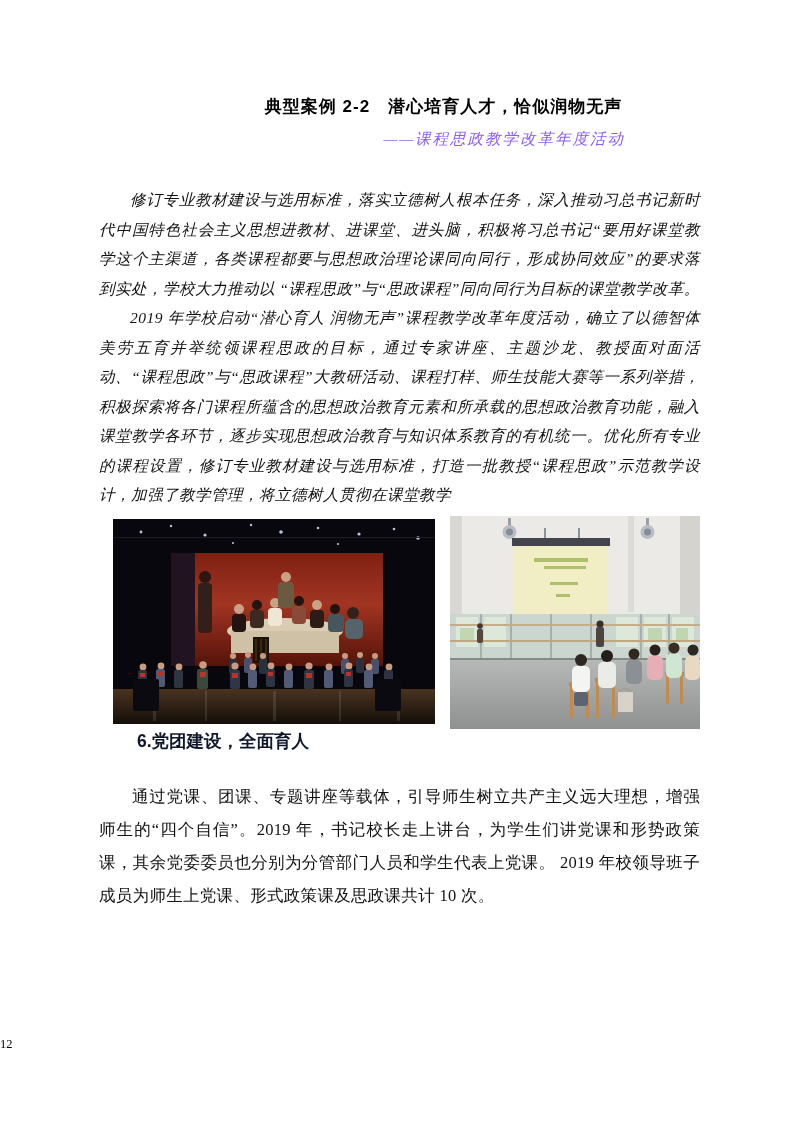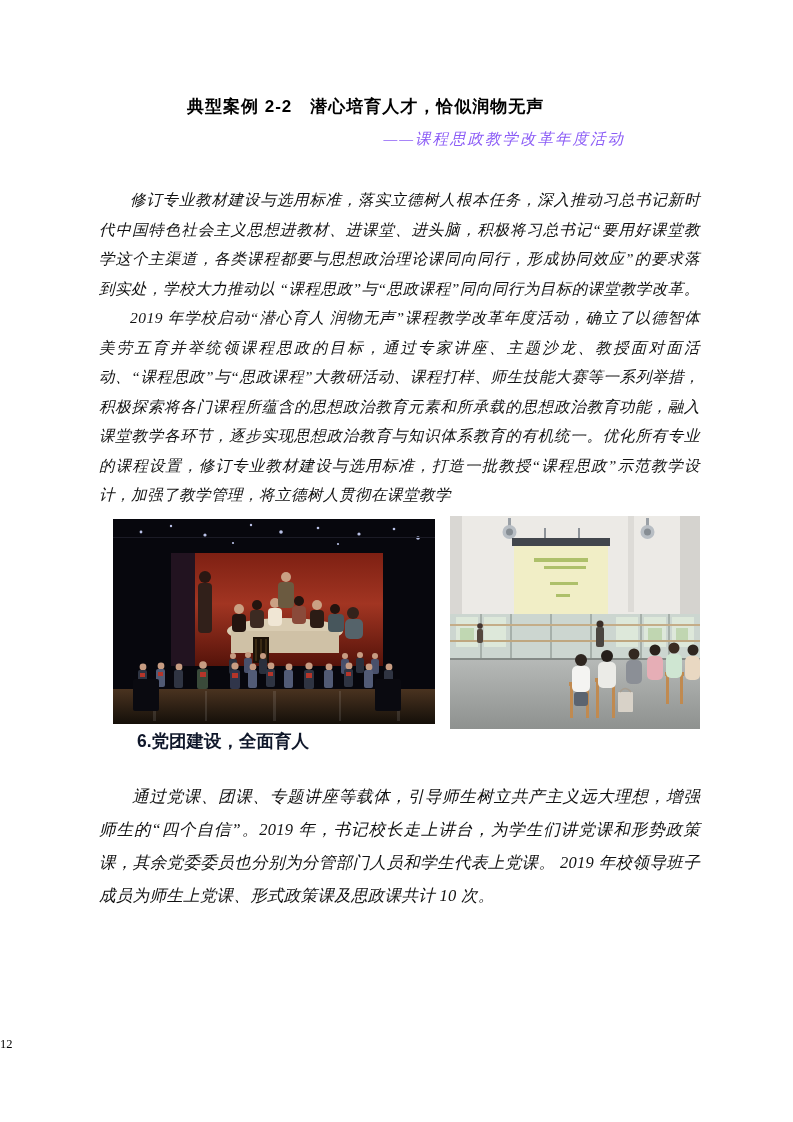--- a/index.html
+++ b/index.html
@@ -12,21 +12,21 @@
     font-family:"Liberation Serif","DejaVu Serif",serif;
     color:#111;
   }
   .content{
     position:absolute;
     left:99px;right:93px;top:0;
   }
   
   .title-block{margin-top:95px;}
   .case-title{
-    text-align:left;
+    text-align:center;
     padding-left:88px;
     font-family:"Liberation Sans","DejaVu Sans",sans-serif;
     font-weight:bold;
     font-size:17px;
     letter-spacing:1px;
     color:#000;
   }
   .case-subtitle{
     margin-top:11px;
     text-align:right;
@@ -73,21 +73,20 @@
     font-size:17.5px;
     color:#0f172a;
   }
   .section-para{
     margin-top:27px;
     font-size:16.5px;
     line-height:33px;
     text-align:justify;
     text-indent:2em;
     letter-spacing:0.3px;
-    font-style:italic;
   }
   .page-number{
     position:absolute;
     left:0;right:0;
     top:1037px;
     font-size:12.5px;
     color:#000;
   }
 </style>
 </head>

